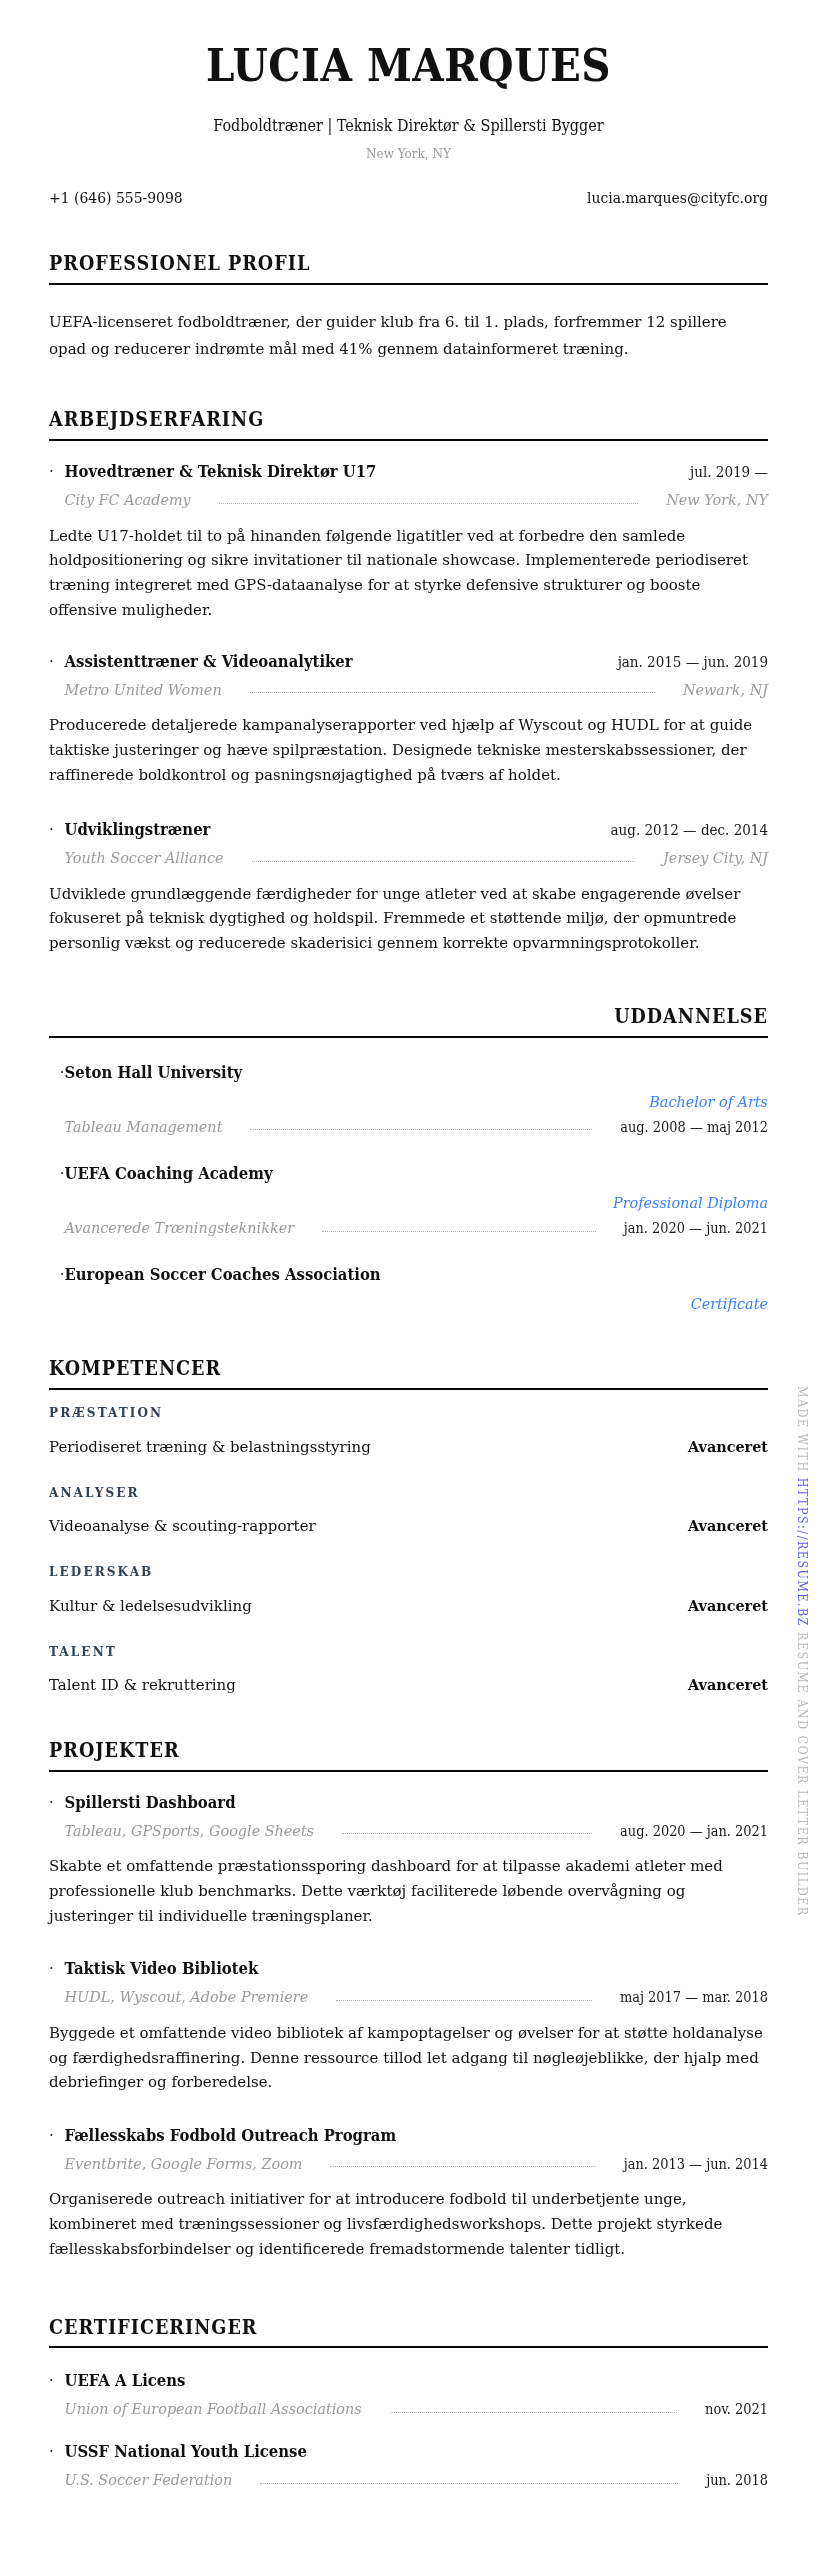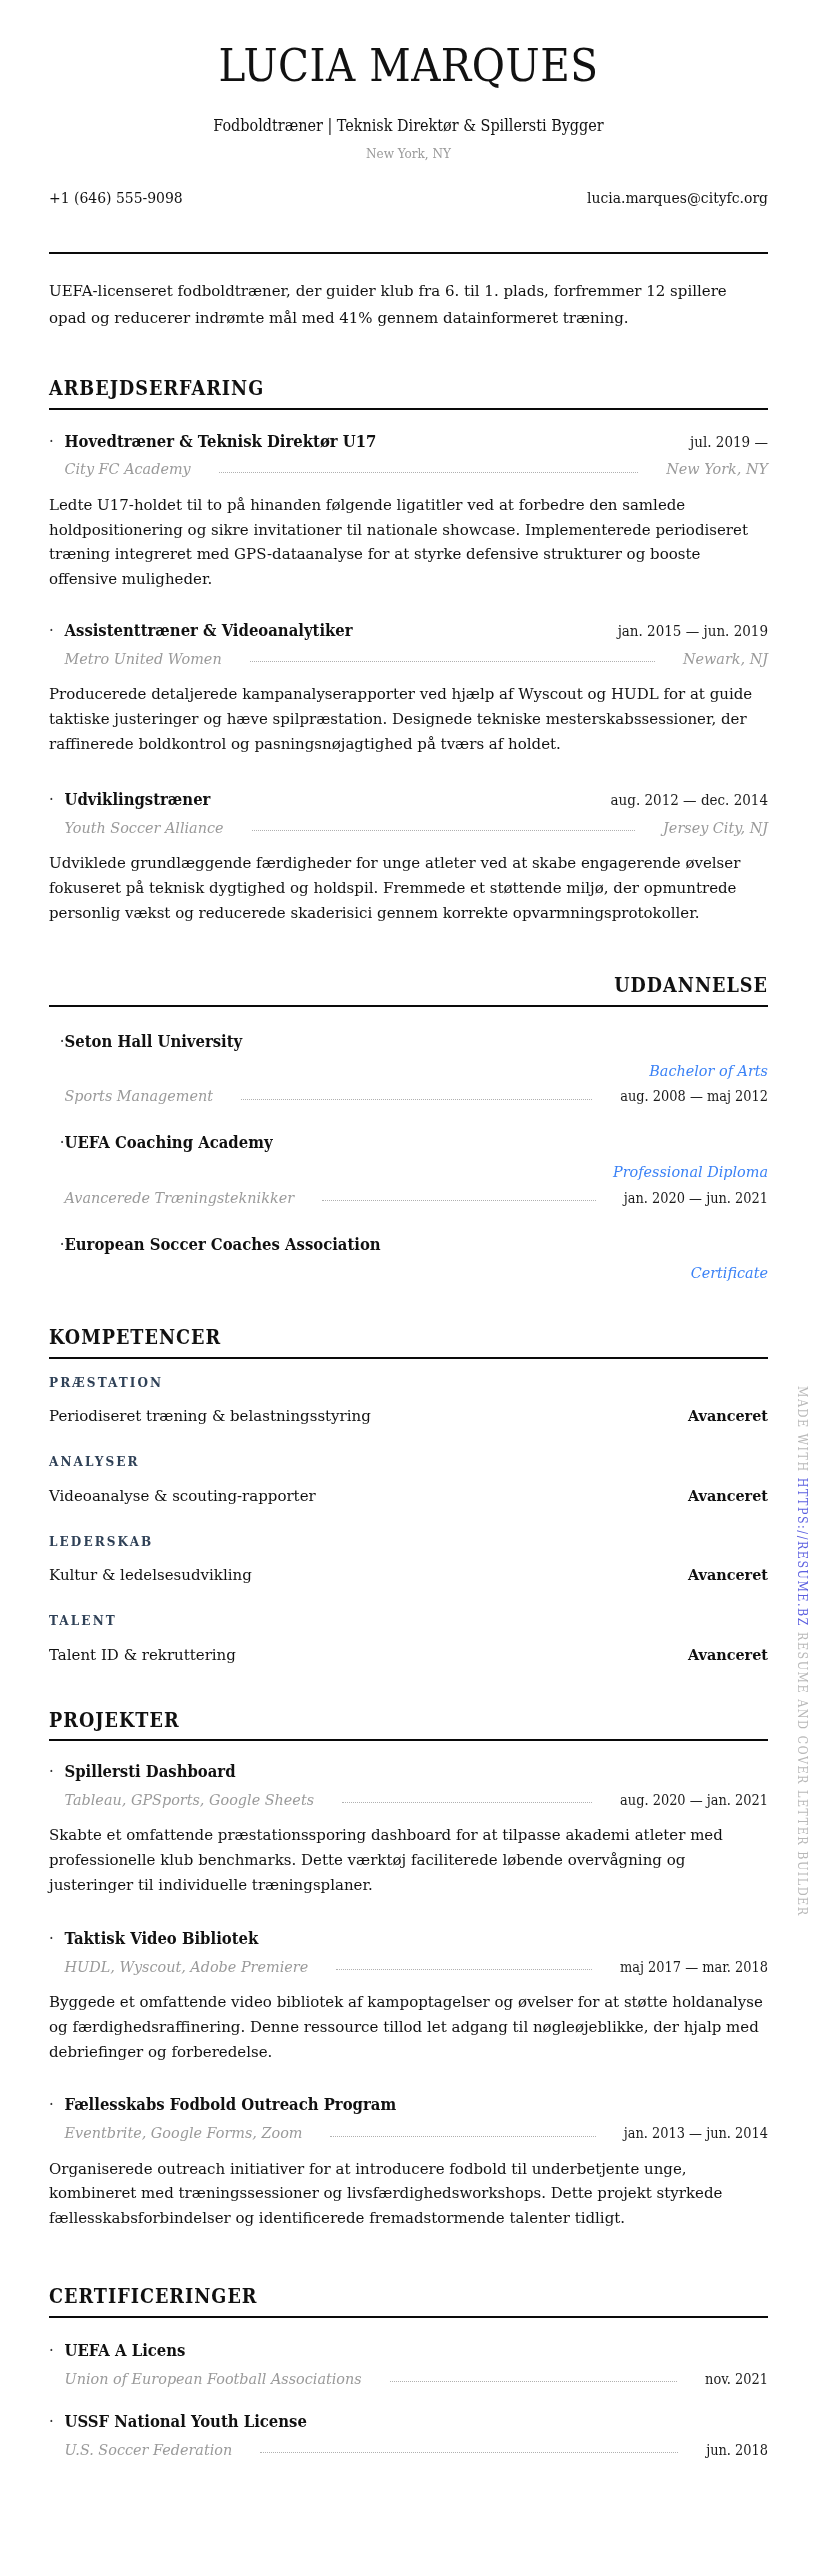--- a/index.html
+++ b/index.html
@@ -12,21 +12,21 @@
     background: #ffffff;
     color: #111111;
     font-family: "DejaVu Serif", "Liberation Serif", serif;
     overflow: hidden;
   }
   
   .doc-header { text-align: center; padding-top: 40px; }
   .name {
     margin: 0;
     font-size: 45px;
-    font-weight: 400;
+    font-weight: 700;
     font-stretch: condensed;
     letter-spacing: 0.5px;
     line-height: 1.15;
   }
   .headline { font-size: 16px; margin-top: 24px; font-stretch: condensed; }
   .loc-line { font-size: 13.4px; margin-top: 11.3px; color: #9a9a9a; font-stretch: condensed; }
   .contact-row {
     display: flex; justify-content: space-between; align-items: baseline;
     font-size: 15.5px; margin-top: 28px; font-stretch: condensed;
   }
@@ -107,20 +107,21 @@
     <h1 class="name">LUCIA MARQUES</h1>
     <div class="headline">Fodboldtræner | Teknisk Direktør &amp; Spillersti Bygger</div>
     <div class="loc-line">New York, NY</div>
     <div class="contact-row">
       <span>+1 (646) 555-9098</span>
       <span>lucia.marques@cityfc.org</span>
     </div>
   </header>
 
   <section class="section">
+    <h2 class="section-heading">PROFESSIONEL PROFIL</h2>
     <div class="rule"></div>
     <p class="profile-text">UEFA-licenseret fodboldtræner, der guider klub fra 6. til 1. plads, forfremmer 12 spillere opad og reducerer indrømte mål med 41% gennem datainformeret træning.</p>
   </section>
 
   <section class="section">
     <h2 class="section-heading">ARBEJDSERFARING</h2>
     <div class="rule"></div>
 
     <div class="entry first">
       <div class="entry-head">
@@ -172,21 +173,21 @@
     <h2 class="section-heading">UDDANNELSE</h2>
     <div class="rule"></div>
 
     <div class="entry" style="margin-top:25px;">
       <div class="entry-head">
         <div class="title-row">
           <h3 class="entry-title">Seton Hall University</h3>
         </div>
         <div class="meta-degree">Bachelor of Arts</div>
         <div class="meta-row">
-          <span class="meta-left">Sports Management</span>
+          <span class="meta-left">Tableau Management</span>
           <span class="leader"></span>
           <span class="meta-right-date">aug. 2008 — maj 2012</span>
         </div>
       </div>
     </div>
 
     <div class="entry">
       <div class="entry-head">
         <div class="title-row">
           <h3 class="entry-title">UEFA Coaching Academy</h3>

